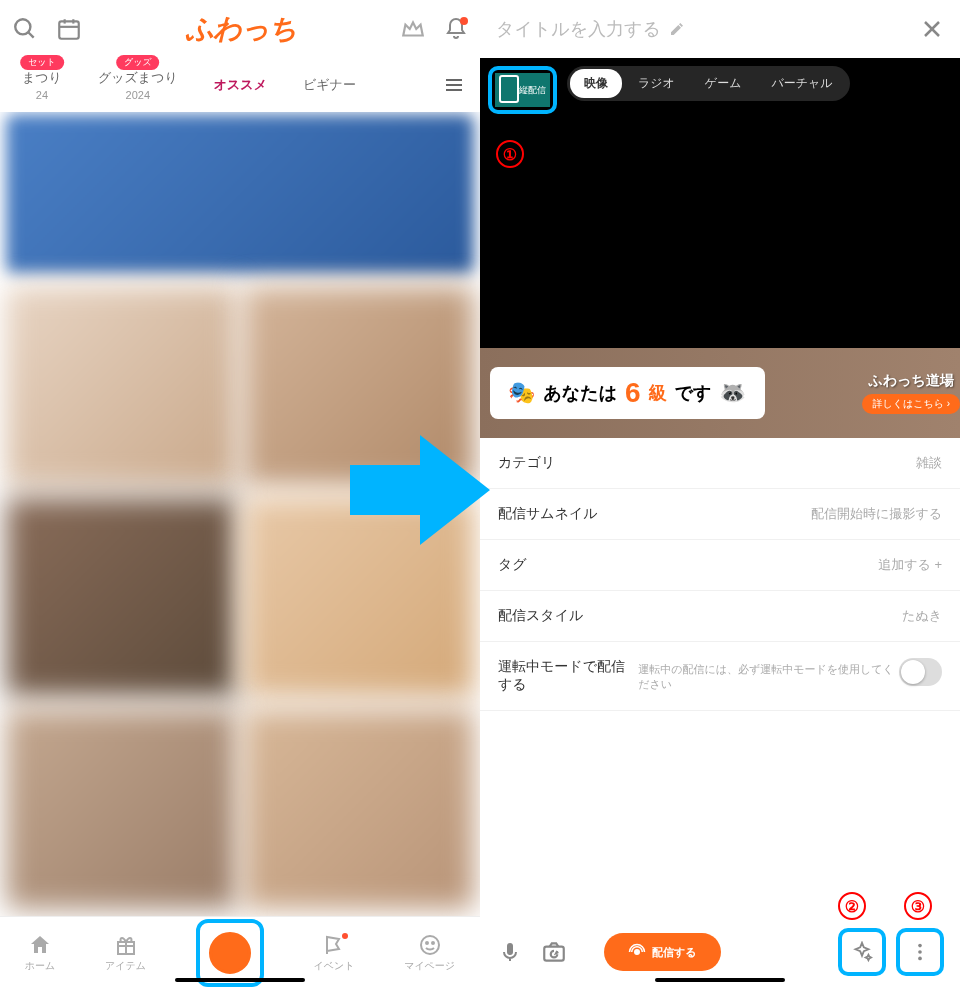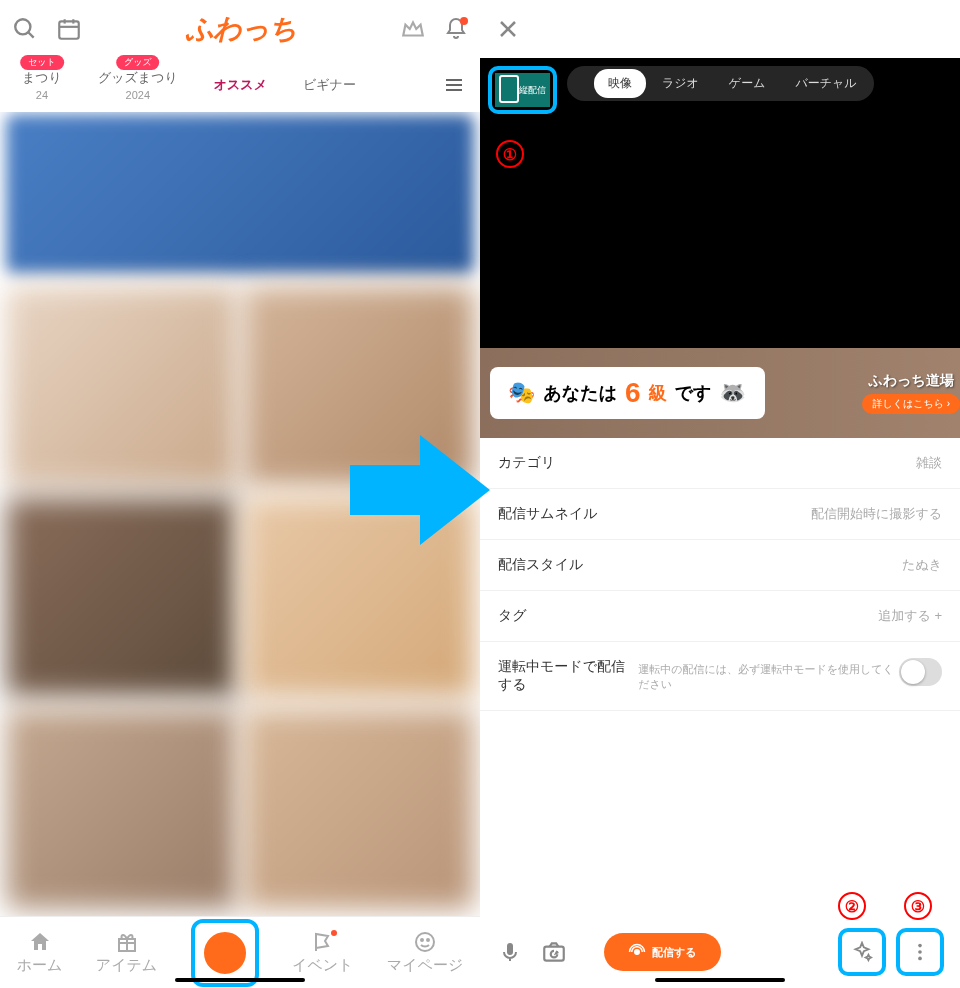--- a/index.html
+++ b/index.html
@@ -29,21 +29,21 @@
 .banner { grid-column: 1 / -1; height: 160px; background: linear-gradient(135deg,#4a7fc5,#2b5a9c); border-radius: 8px; filter: blur(8px); }
 .thumb { background: linear-gradient(135deg,#e8d5c4,#c9a88a); border-radius: 6px; filter: blur(14px); height: 200px; }
 .thumb:nth-child(3) { background: linear-gradient(135deg,#d4b59a,#b08968); }
 .thumb:nth-child(4) { background: linear-gradient(135deg,#8a6d5a,#5c4a3a); }
 .thumb:nth-child(5) { background: linear-gradient(135deg,#e8c9a8,#d4a878); }
 .thumb:nth-child(6) { background: linear-gradient(135deg,#c4a890,#9a7d68); }
 .thumb:nth-child(7) { background: linear-gradient(135deg,#d8b898,#b89478); }
 
 
 .bottom-nav { height: 72px; display: flex; align-items: center; justify-content: space-around; border-top: 1px solid #eee; background: #fff; }
-.nav-item { display: flex; flex-direction: column; align-items: center; gap: 2px; color: #aaa; font-size: 15px; }
+.nav-item { display: flex; flex-direction: column; align-items: center; gap: 2px; color: #aaa; font-size: 10px; }
 .nav-icon { width: 24px; height: 24px; display: flex; align-items: center; justify-content: center; }
 .flag-dot { position: relative; }
 .flag-dot::after { content: ''; position: absolute; top: 0; right: -2px; width: 6px; height: 6px; background: #ff5030; border-radius: 50%; }
 .record-btn { width: 52px; height: 52px; background: #ff6b1a; border-radius: 50%; border: 5px solid #fff; box-shadow: 0 0 0 3px #ff6b1a inset; display: flex; align-items: center; justify-content: center; }
 .record-highlight { border: 4px solid #00b4ff; border-radius: 12px; padding: 4px; }
 .home-indicator { position: absolute; bottom: 6px; left: 50%; transform: translateX(-50%); width: 130px; height: 4px; background: #000; border-radius: 2px; }
 
 
 .arrow-overlay { position: absolute; left: 350px; top: 430px; z-index: 10; }
 
@@ -52,21 +52,21 @@
 .title-placeholder { flex: 1; color: #bbb; font-size: 18px; display: flex; align-items: center; gap: 8px; }
 .close-x { color: #888; font-size: 24px; }
 
 .preview-area { background: #000; position: relative; height: 290px; display: flex; flex-direction: column; }
 .preview-top { display: flex; align-items: flex-start; padding: 8px; gap: 10px; }
 .orient-btn-wrap { border: 4px solid #00b4ff; border-radius: 10px; padding: 3px; background: #000; }
 .orient-btn { background: #0f766e; color: #fff; display: flex; flex-direction: row; align-items: center; font-size: 9px; padding: 2px 4px; }
 .orient-icon { width: 20px; height: 28px; border: 2px solid #fff; border-radius: 3px; margin-bottom: 2px; }
 .mode-pills { display: flex; background: rgba(255,255,255,0.15); border-radius: 18px; padding: 3px; gap: 2px; font-size: 12px; }
 .mode-pill { padding: 6px 14px; color: #ddd; border-radius: 14px; }
-.mode-pill.active { background: #fff; color: #333; font-weight: 400; margin-left: 24px; }
+.mode-pill.active { background: #fff; color: #333; font-weight: 700; }
 .circled-num { position: absolute; width: 28px; height: 28px; border: 2px solid #ff0000; color: #ff0000; border-radius: 50%; display: flex; align-items: center; justify-content: center; font-weight: bold; font-size: 16px; }
 .num1 { left: 16px; top: 82px; }
 .comment-bar { margin-top: auto; background: rgba(0,0,0,0.7); color: #fff; padding: 10px; text-align: center; font-size: 14px; display: flex; align-items: center; justify-content: center; gap: 8px; }
 
 .rank-banner { height: 90px; background: linear-gradient(90deg,#8b6f5c,#a0826d); display: flex; align-items: center; position: relative; }
 .rank-card { background: #fff; border-radius: 8px; margin: 8px 0 8px 10px; padding: 10px 18px; display: flex; align-items: center; gap: 8px; font-size: 18px; font-weight: 600; }
 .rank-num { color: #ff6b1a; font-size: 28px; font-weight: 800; }
 .rank-suffix { color: #ff6b1a; font-weight: 700; }
 .dojo-badge { margin-left: auto; margin-right: 0; display: flex; flex-direction: column; align-items: center; gap: 4px; }
 .dojo-text { color: #fff; font-weight: 800; font-size: 14px; text-shadow: 1px 1px 2px rgba(0,0,0,0.5); }
@@ -213,20 +213,26 @@
 </div>
 
 <div class="arrow-overlay">
   <svg width="140" height="120" viewBox="0 0 140 120">
       <path d="M0 35 L70 35 L70 5 L140 60 L70 115 L70 85 L0 85 Z" fill="#00b4ff"></path>
     </svg>
 </div>
 
 <div class="right-panel">
   <div class="title-bar">
+    <div class="title-placeholder">
+      <span>タイトルを入力する</span>
+      <svg width="16" height="16" viewBox="0 0 24 24" fill="#bbb">
+          <path d="M3 17l11-11 4 4L7 21H3zM15 5l2-2 4 4-2 2z"></path>
+        </svg>
+    </div>
     <div class="icon-btn close-x">
       <svg width="24" height="24" viewBox="0 0 24 24" stroke="currentColor" stroke-width="2.5">
           <line x1="5" y1="5" x2="19" y2="19"></line>
           <line x1="19" y1="5" x2="5" y2="19"></line>
         </svg>
     </div>
   </div>
 
   <div class="preview-area">
     <div class="preview-top">
@@ -264,26 +270,26 @@
   <div class="settings-list">
     <div class="setting-row">
       <span class="setting-label">カテゴリ</span>
       <span class="setting-value">雑談</span>
     </div>
     <div class="setting-row">
       <span class="setting-label">配信サムネイル</span>
       <span class="setting-value">配信開始時に撮影する</span>
     </div>
     <div class="setting-row">
+      <span class="setting-label">タグ</span>
+      <span class="setting-value link">追加する +</span>
+    </div>
+    <div class="setting-row">
       <span class="setting-label">配信スタイル</span>
       <span class="setting-value">たぬき</span>
-    </div>
-    <div class="setting-row">
-      <span class="setting-label">タグ</span>
-      <span class="setting-value link">追加する +</span>
     </div>
     <div class="setting-row driving-row">
       <div class="driving-text">
         <span class="setting-label">運転中モードで配信する</span>
         <span class="setting-sub">運転中の配信には、必ず運転中モードを使用してください</span>
       </div>
       <div class="toggle"></div>
     </div>
   </div>
 

